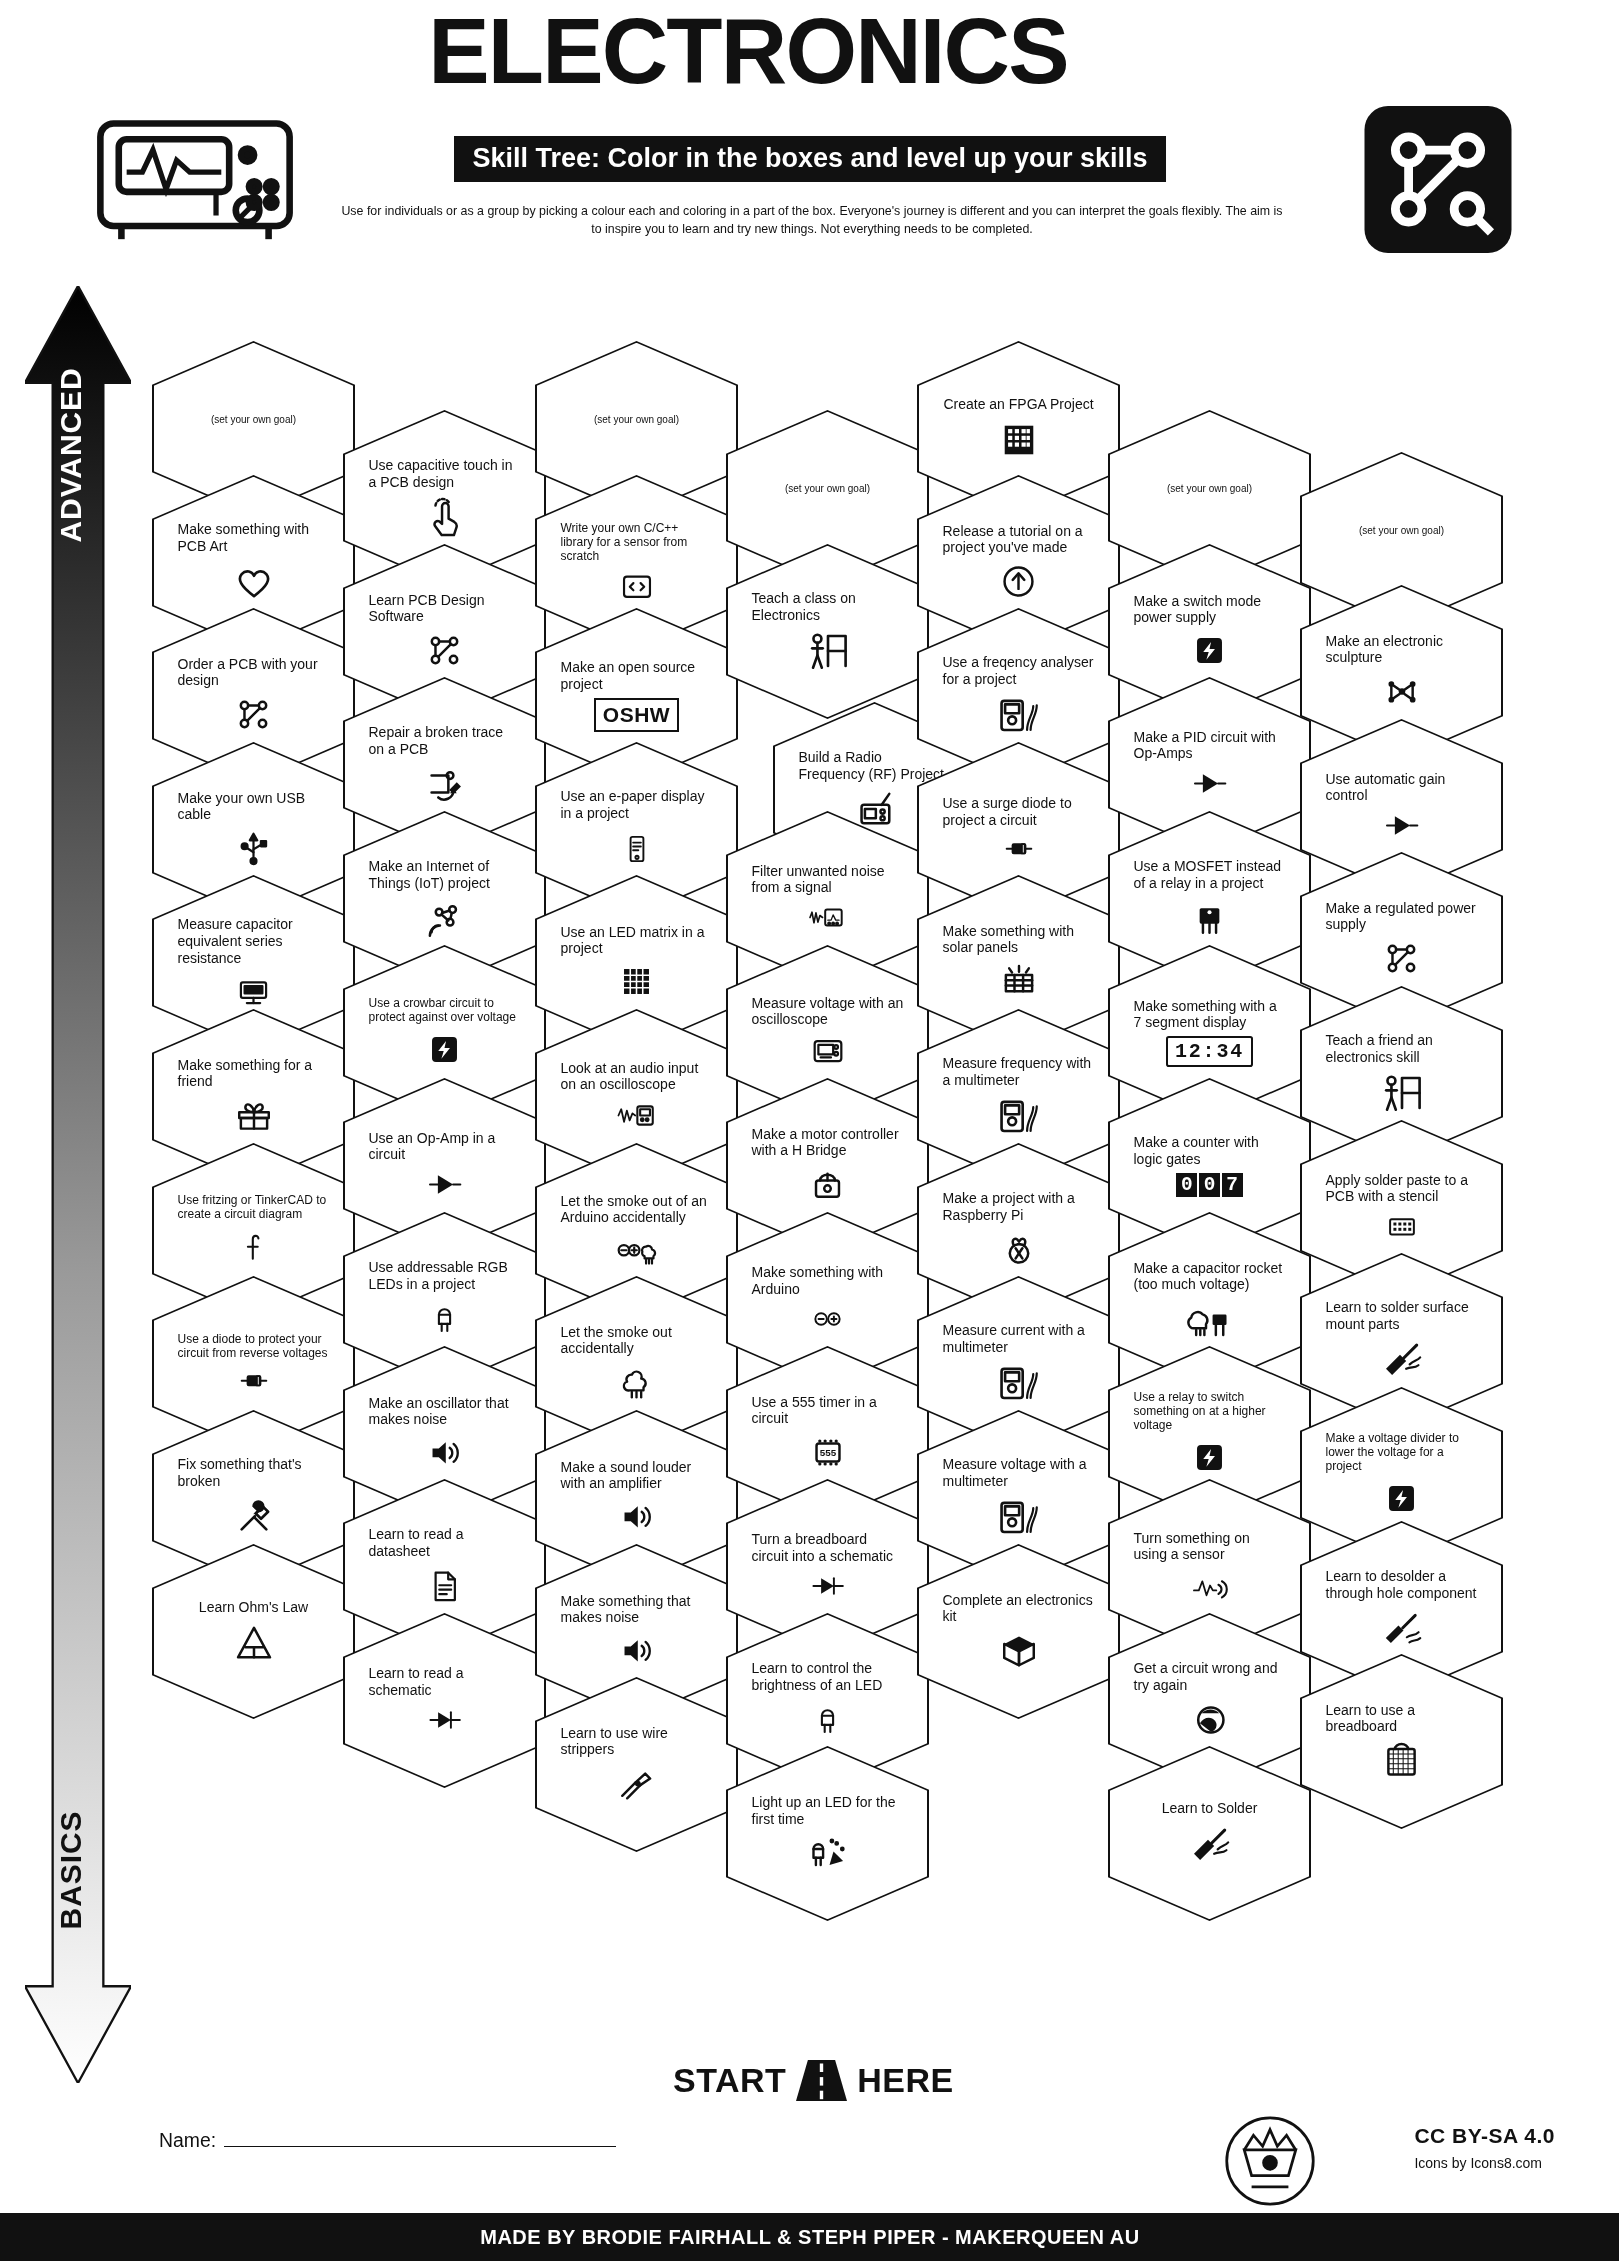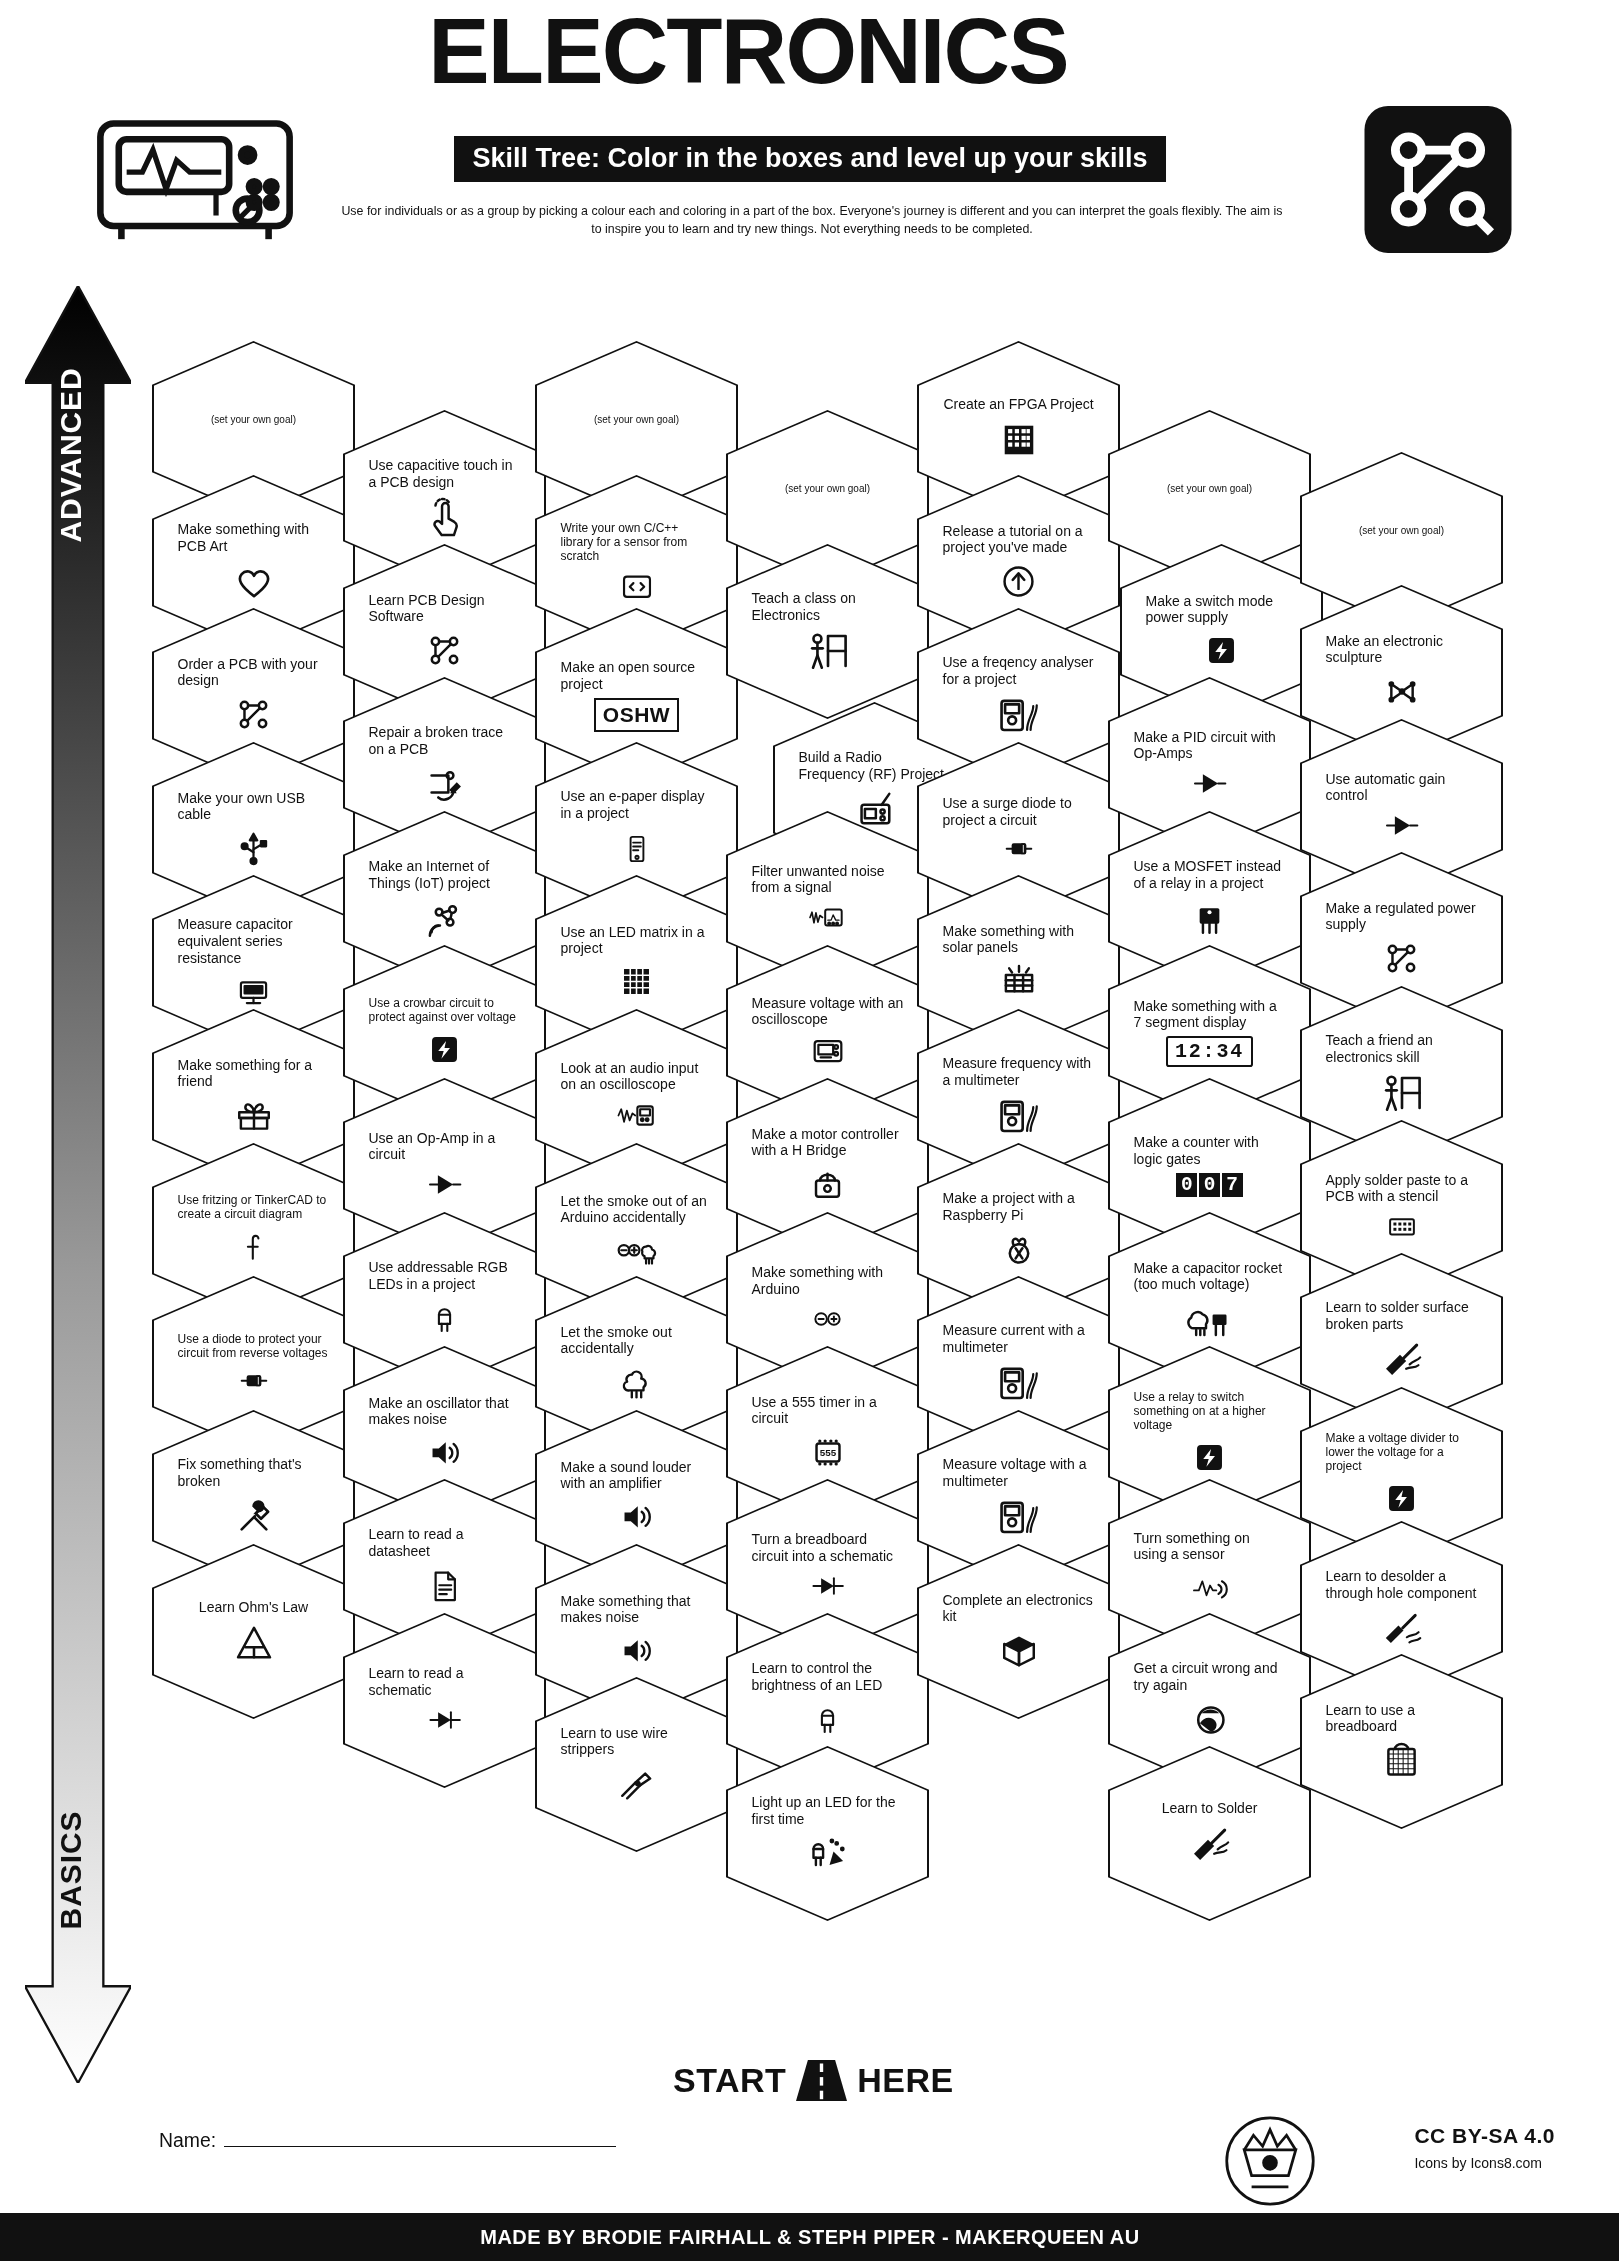--- a/index.html
+++ b/index.html
@@ -936,21 +936,21 @@
           </svg>
         </div>
       </div>
     </div>
     <div class="hexwrap" style="left: 1108px; top: 152px;">
       <div class="hexborder"></div>
       <div class="hexinner">
         <div class="goal-note" style="margin-top: -18.4px;">(set your own goal)</div>
       </div>
     </div>
-    <div class="hexwrap" style="left: 1108px; top: 286px; margin-left: 12px;">
+    <div class="hexwrap" style="left: 1108px; top: 286px;">
       <div class="hexborder"></div>
       <div class="hexinner">
         <div class="hex-label">Make a switch mode power supply</div>
         <div class="hex-icon">
           <svg viewBox="0 0 100 100" width="39" height="39" fill="none" stroke="#111" stroke-width="6" stroke-linecap="round" stroke-linejoin="round">
             <rect x="18" y="18" width="64" height="64" rx="10" fill="#111" stroke="none"></rect>
             <polygon points="54,28 34,54 48,54 42,74 64,46 50,46" fill="#fff" stroke="none"></polygon>
           </svg>
         </div>
       </div>
@@ -1165,21 +1165,21 @@
               <rect x="54" y="54" width="9" height="9"></rect>
               <rect x="69" y="54" width="9" height="9"></rect>
             </g>
           </svg>
         </div>
       </div>
     </div>
     <div class="hexwrap" style="left: 1300px; top: 995px;">
       <div class="hexborder"></div>
       <div class="hexinner">
-        <div class="hex-label">Learn to solder surface broken parts</div>
+        <div class="hex-label">Learn to solder surface mount parts</div>
         <div class="hex-icon">
           <svg viewBox="0 0 105 100" width="46" height="44" fill="none" stroke="#111" stroke-width="6" stroke-linecap="round" stroke-linejoin="round">
             <path d="M16 84 L48 52 l14 14 L30 98z" fill="#111" stroke="none" transform="translate(0,-14)"></path>
             <path d="M56 46 L86 16" stroke-width="7"></path>
             <path d="M70 60 C80 50 88 52 94 44" stroke-width="5"></path>
             <path d="M62 70 C74 64 80 70 90 62" stroke-width="5"></path>
           </svg>
         </div>
       </div>
     </div>

